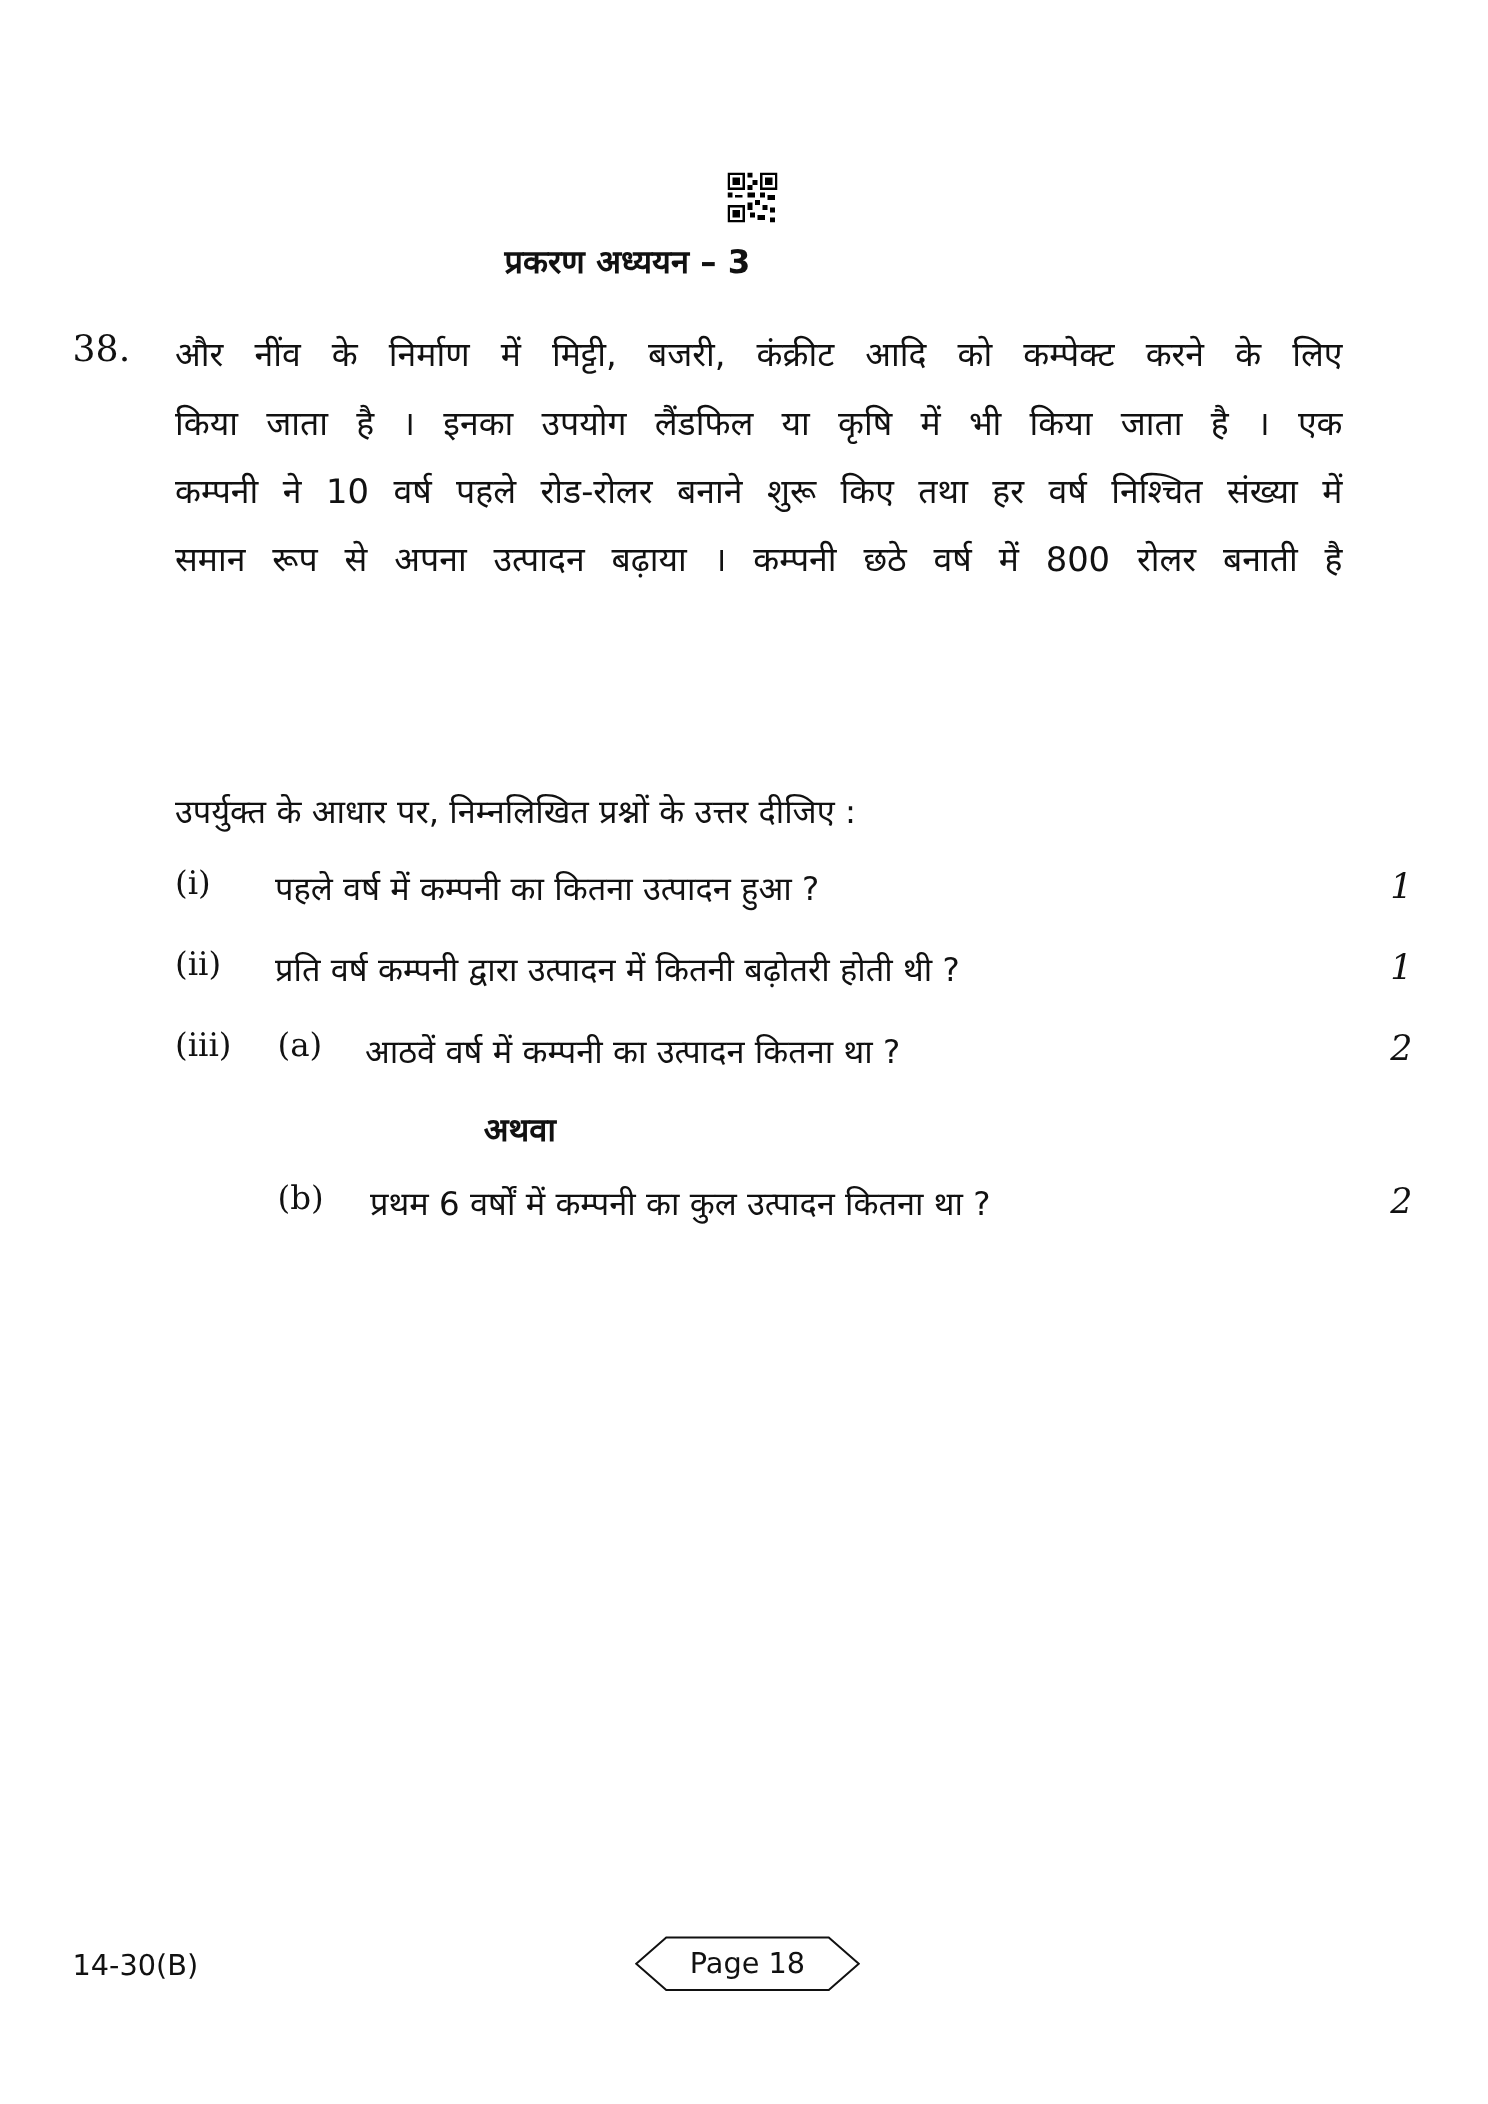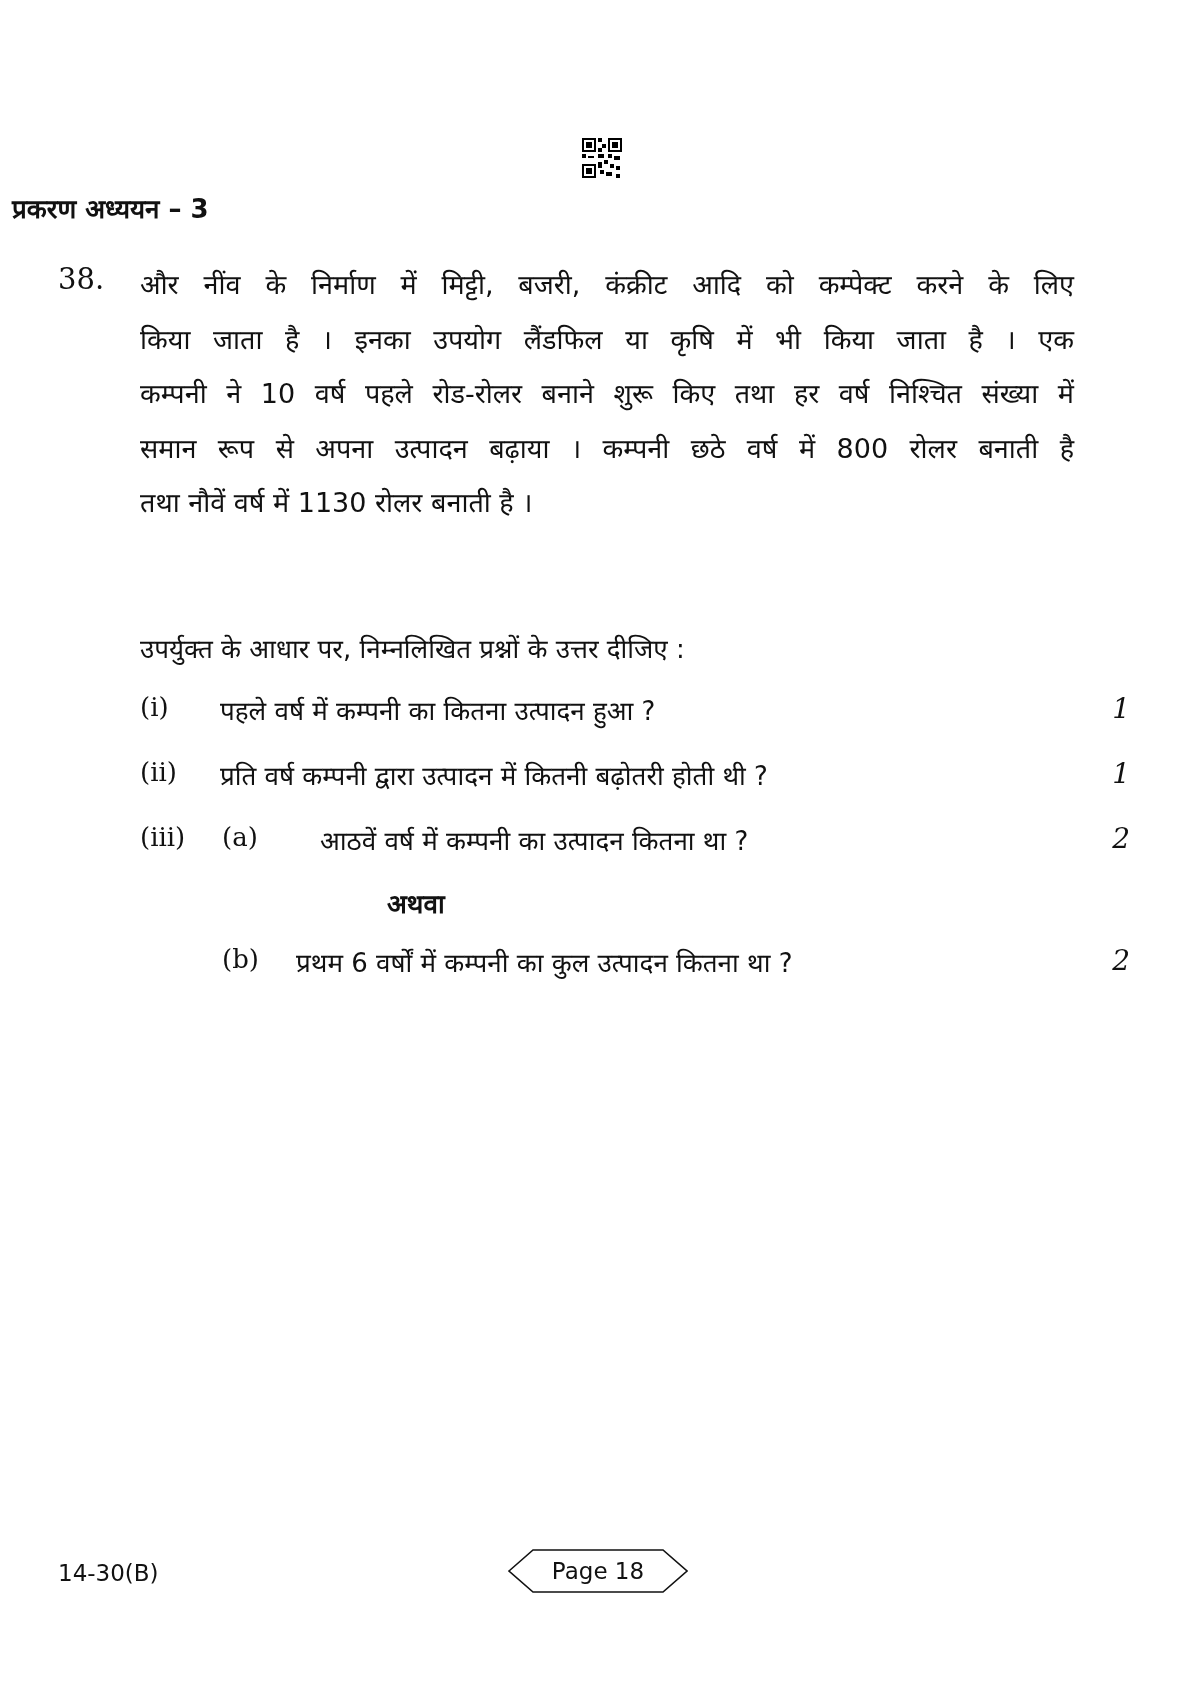--- a/index.html
+++ b/index.html
@@ -5,22 +5,22 @@
     html, body { margin: 0; padding: 0; background: #ffffff; }
     body {
       width: 1190px; height: 1683px; position: relative; overflow: hidden;
       color: #111111;
       font-family: "DejaVu Serif", "Liberation Serif", serif;
     }
     .qr {
       position: absolute; left: 582px; top: 138px; width: 40px; height: 40px;
     }
     .section-title {
-      position: absolute; left: 12px; width: 1002px; top: 190px;
-      text-align: left; font-weight: bold; font-size: 26px;
+      position: absolute; left: 1px; width: 1002px; top: 190px;
+      text-align: center; font-weight: bold; font-size: 26px;
       font-family: "DejaVu Sans", "Liberation Sans", sans-serif;
     }
     .q-number {
       position: absolute; left: 58px; top: 262px; font-weight: normal; font-size: 29px;
       font-family: "DejaVu Serif", serif;
     }
     .passage {
       position: absolute; left: 140px; top: 258px; width: 934px;
       font-size: 27px; line-height: 54.5px; text-align: justify;
       font-family: "DejaVu Sans", "Liberation Sans", sans-serif;
@@ -92,41 +92,40 @@
 
 <div class="section-title">प्रकरण अध्ययन – 3</div>
 
 <div class="q-number">38.</div>
 
 <div class="passage">
   <span class="pline">और नींव के निर्माण में मिट्टी, बजरी, कंक्रीट आदि को कम्पेक्ट करने के लिए</span>
   <span class="pline">किया जाता है । इनका उपयोग लैंडफिल या कृषि में भी किया जाता है । एक</span>
   <span class="pline">कम्पनी ने 10 वर्ष पहले रोड-रोलर बनाने शुरू किए तथा हर वर्ष निश्चित संख्या में</span>
   <span class="pline">समान रूप से अपना उत्पादन बढ़ाया । कम्पनी छठे वर्ष में 800 रोलर बनाती है</span>
-  <span class="pline last">तथा नौवें वर्ष में 1130 रोलर बनाती है ।</span>
 </div>
 
 <div class="instruction">उपर्युक्त के आधार पर, निम्नलिखित प्रश्नों के उत्तर दीजिए :</div>
 
 <div class="sub" style="top:692px;">
   <span class="label">(i)</span>
   <span class="text" style="left:80px;">पहले वर्ष में कम्पनी का कितना उत्पादन हुआ ?</span>
   <span class="marks">1</span>
 </div>
 
 <div class="sub" style="top:757px;">
   <span class="label">(ii)</span>
   <span class="text" style="left:80px;text-align:right;">प्रति वर्ष कम्पनी द्वारा उत्पादन में कितनी बढ़ोतरी होती थी ?</span>
   <span class="marks">1</span>
 </div>
 
 <div class="sub" style="top:822px;">
   <span class="label">(iii)</span>
   <span class="part-label" style="left:82px;">(a)</span>
-  <span class="text" style="left:152px;margin-left:28px;">आठवें वर्ष में कम्पनी का उत्पादन कितना था ?</span>
+  <span class="text" style="left:152px;">आठवें वर्ष में कम्पनी का उत्पादन कितना था ?</span>
   <span class="marks">2</span>
 </div>
 
 <div class="or-label">अथवा</div>
 
 <div class="sub" style="top:944px;">
   <span class="part-label" style="left:82px;">(b)</span>
   <span class="text" style="left:156px;">प्रथम 6 वर्षों में कम्पनी का कुल उत्पादन कितना था ?</span>
   <span class="marks">2</span>
 </div>

